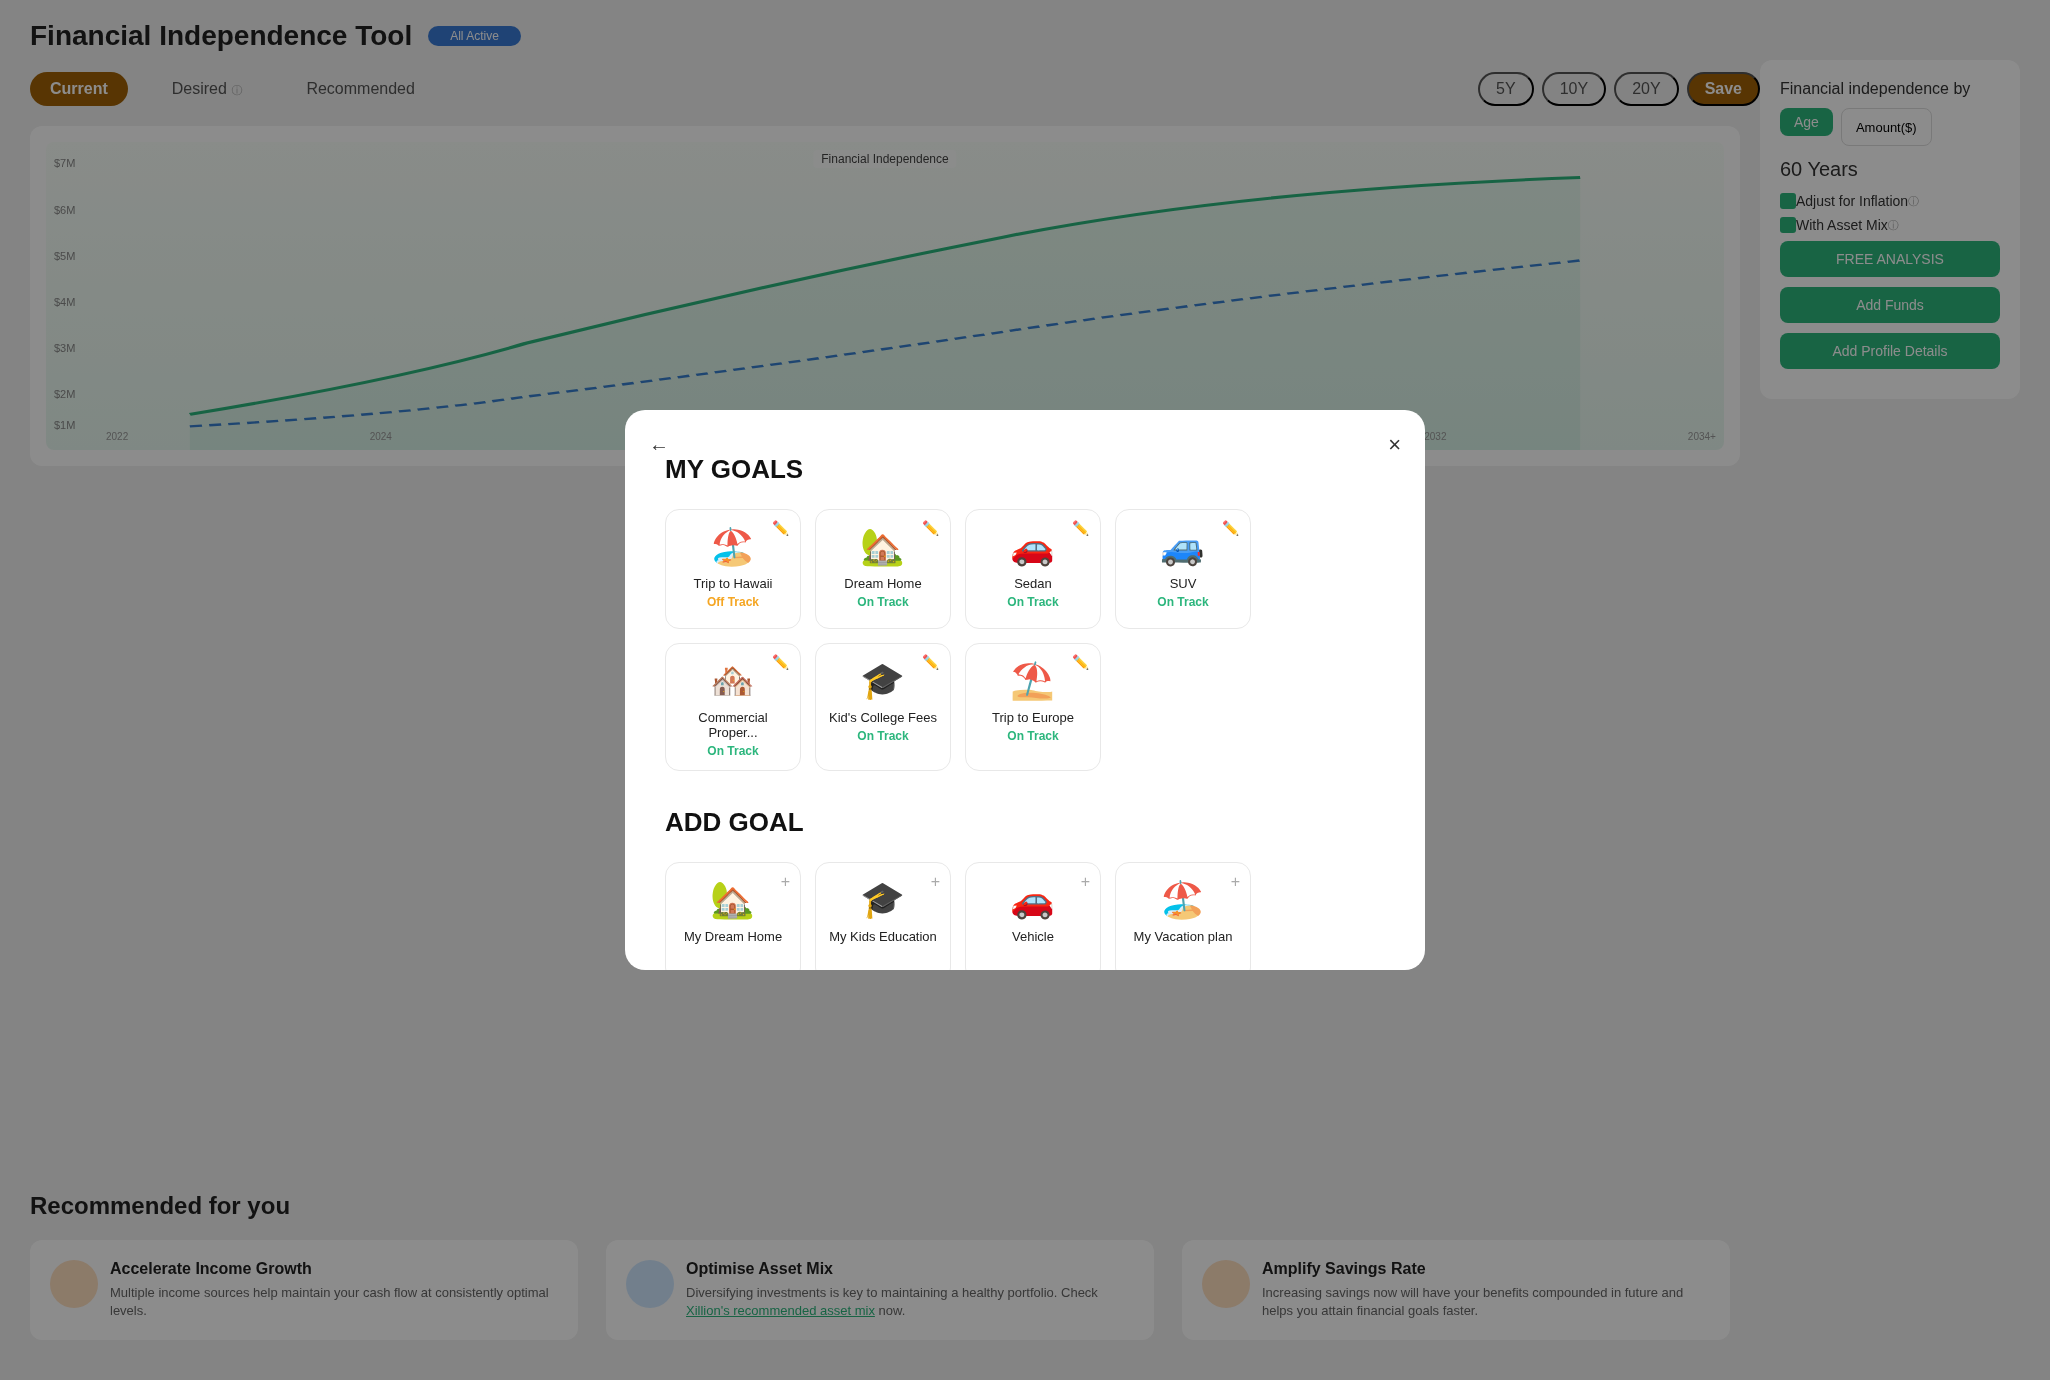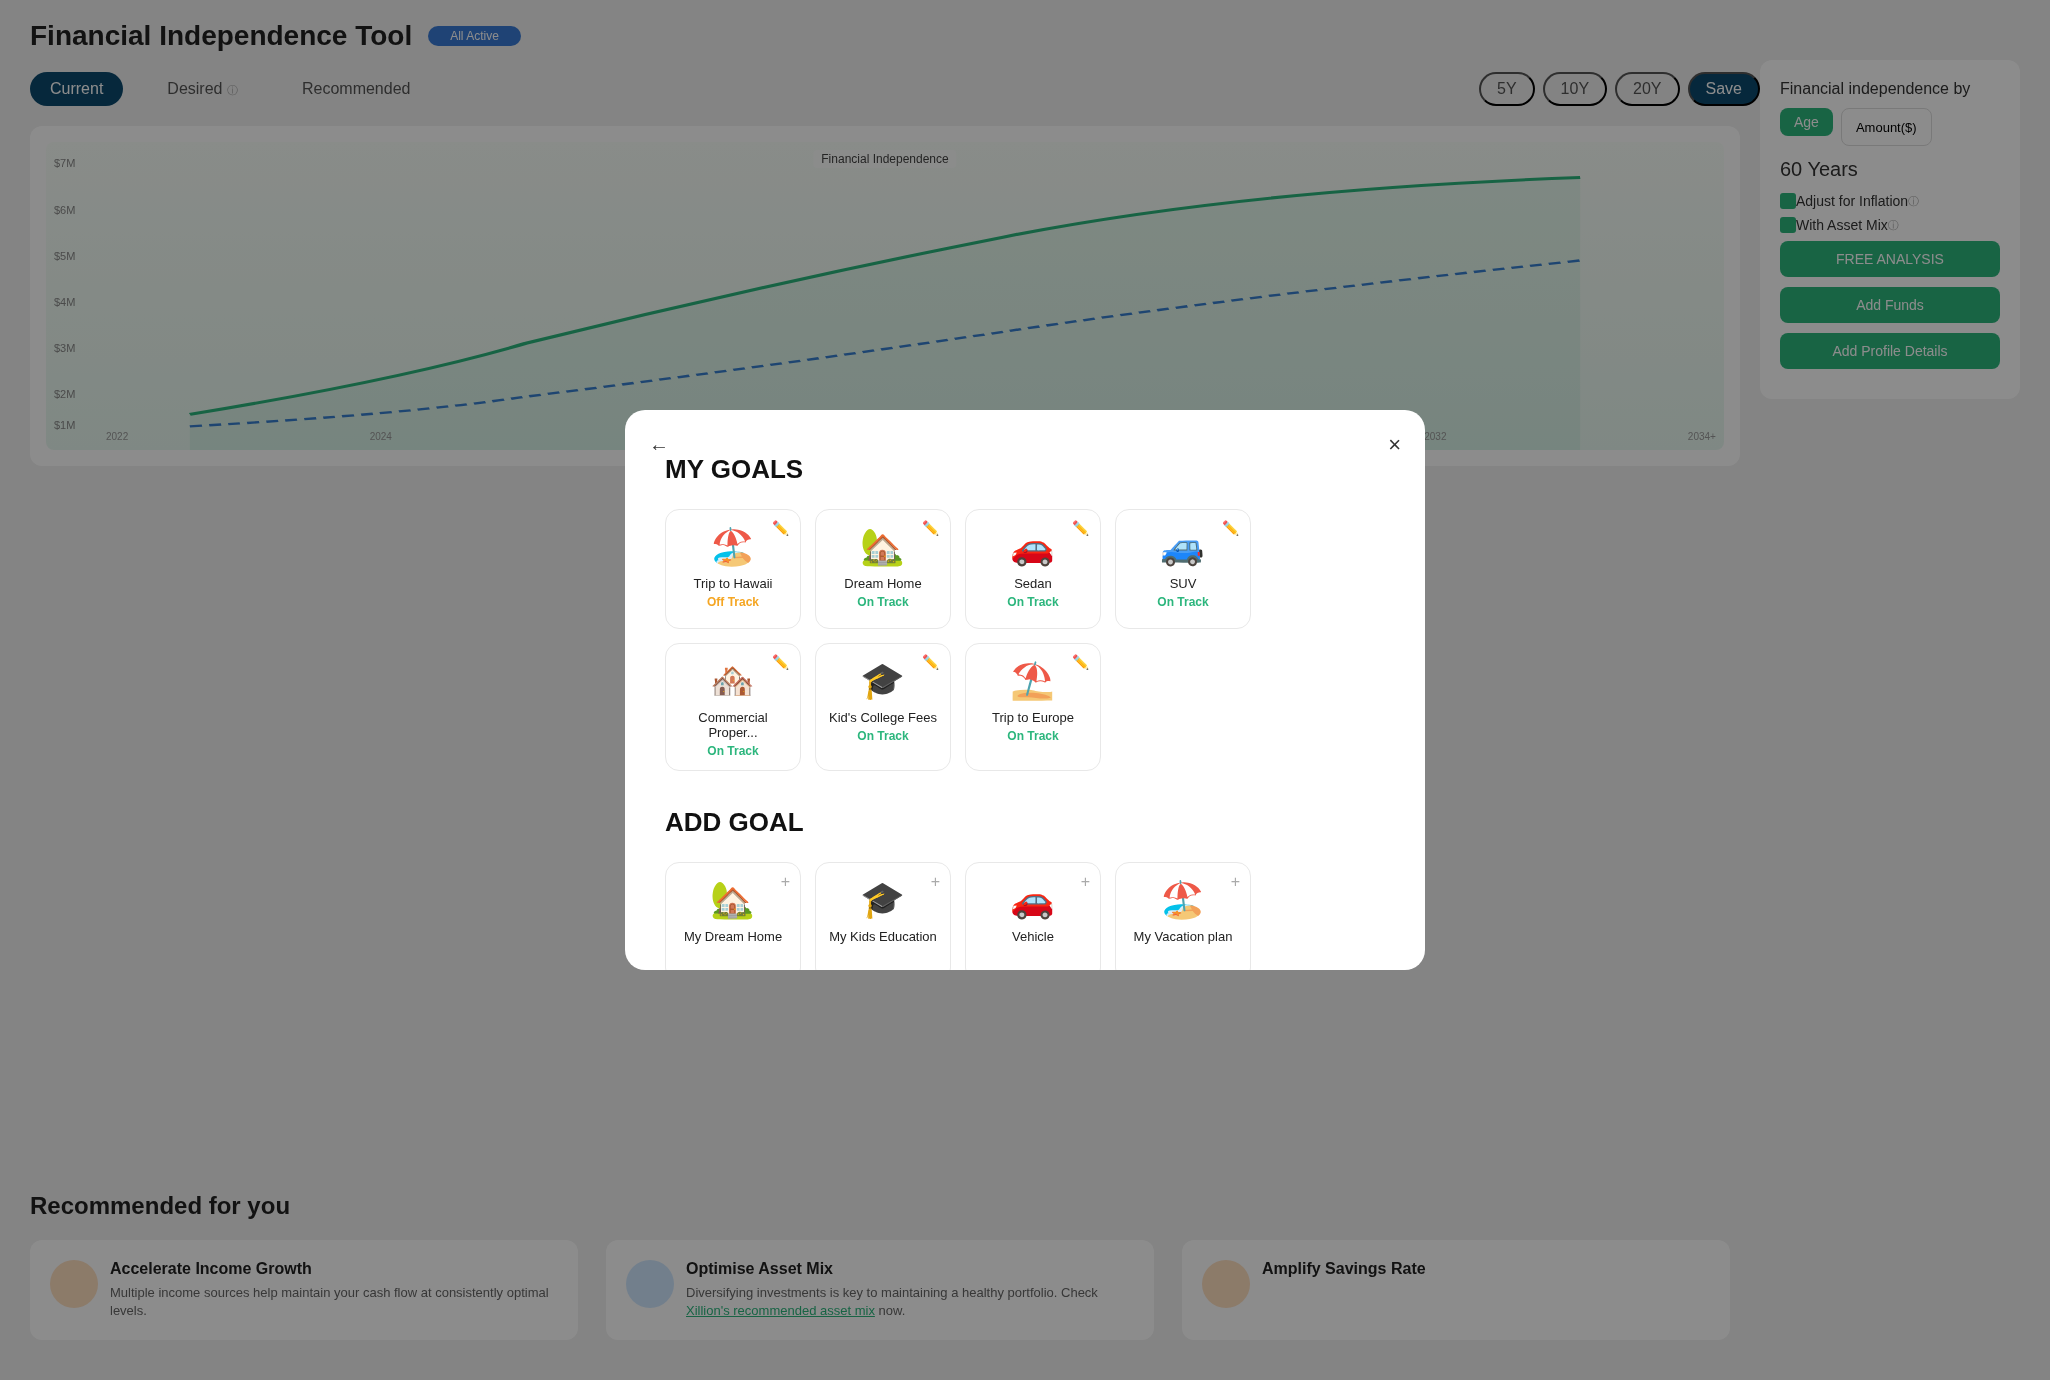--- a/index.html
+++ b/index.html
@@ -48,22 +48,23 @@
     }
 
     .bg-tab {
       padding: 8px 20px;
       border-radius: 20px;
       font-size: 16px;
       cursor: pointer;
       color: #555;
     }
     .bg-tab.active {
-      background: #0c4a6e;
+      background: #a16207;
       color: white;
+      font-weight: bold;
     }
 
     .bg-chart-area {
       background: white;
       border-radius: 12px;
       height: 340px;
       margin-bottom: 20px;
       padding: 16px;
       position: relative;
       overflow: hidden;
@@ -431,20 +432,21 @@
         <div class="bg-rec-icon" style="background:#d0e8ff"></div>
         <div>
           <div class="bg-rec-card-title">Optimise Asset Mix</div>
           <div class="bg-rec-card-text">Diversifying investments is key to maintaining a healthy portfolio. Check <span class="bg-rec-link">Xillion's recommended asset mix</span> now.</div>
         </div>
       </div>
       <div class="bg-rec-card">
         <div class="bg-rec-icon" style="background:#ffe0c0"></div>
         <div>
           <div class="bg-rec-card-title">Amplify Savings Rate</div>
+          <div class="bg-rec-card-text">Increasing savings now will have your benefits compounded in future and helps you attain financial goals faster.</div>
         </div>
       </div>
     </div>
   </div>
 </div>
 
 <div class="overlay">
   <div class="modal">
 
     <button class="modal-back-btn">

